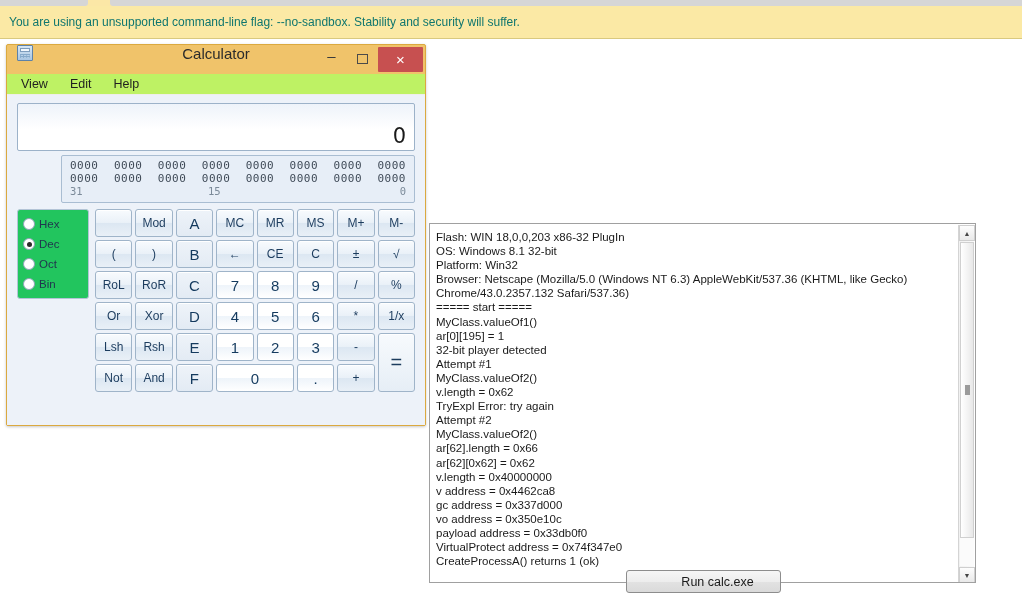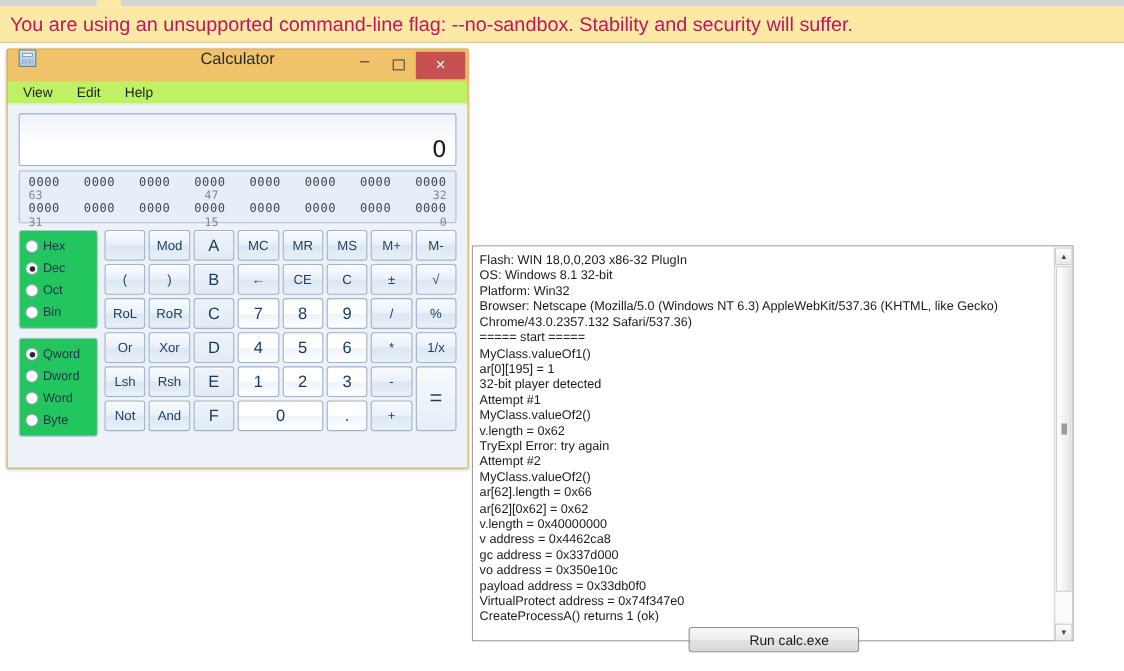--- a/index.html
+++ b/index.html
@@ -35,22 +35,22 @@
     position: absolute;
     left: 0; top: 6px;
     width: 1022px; height: 33px;
     background: #fbe9a5;
     border-bottom: 1px solid #d9c97f;
     box-sizing: border-box;
     display: flex;
     align-items: center;
   }
   #infobar .infobar-text {
-    font-size: 18px;
-    color: #be185d;
+    font-size: 12px;
+    color: #0f766e;
     padding-left: 9px;
     white-space: nowrap;
   }
 
   
   #calc-window {
     position: absolute;
     left: 6px; top: 44px;
     width: 420px; height: 382px;
     background: #f0c36a;
@@ -168,20 +168,21 @@
 
   #bitpanel {
     margin-top: 4px;
     height: 48px;
     background: #e7eef7;
     border: 1px solid #a9bdd2;
     border-radius: 2px;
     box-sizing: border-box;
     padding: 3px 5px 0 5px;
     position: relative;
+    margin-left: 44px;
   }
   .bitrow {
     display: flex;
     justify-content: space-between;
     font-family: "DejaVu Sans Mono", monospace;
     font-size: 11px;
     color: #3f4a57;
     letter-spacing: 0.5px;
     padding: 0 3px;
   }
@@ -397,25 +398,20 @@
       <div class="bitrow" id="bitrow-1">
           <span>0000</span>
           <span>0000</span>
           <span>0000</span>
           <span>0000</span>
           <span>0000</span>
           <span>0000</span>
           <span>0000</span>
           <span>0000</span>
         </div>
-      <div class="bitlabels">
-        <span class="lbl-left">63</span>
-        <span class="lbl-mid">47</span>
-        <span class="lbl-right">32</span>
-      </div>
       <div class="bitrow" id="bitrow-2">
           <span>0000</span>
           <span>0000</span>
           <span>0000</span>
           <span>0000</span>
           <span>0000</span>
           <span>0000</span>
           <span>0000</span>
           <span>0000</span>
         </div>
@@ -437,38 +433,20 @@
               <span class="radio-mark"></span>
               <span class="radio-label">Dec</span>
             </div>
             <div class="radio-row">
               <span class="radio-mark"></span>
               <span class="radio-label">Oct</span>
             </div>
             <div class="radio-row">
               <span class="radio-mark"></span>
               <span class="radio-label">Bin</span>
-            </div>
-          </div>
-        <div class="radio-group" id="word-group">
-            <div class="radio-row checked">
-              <span class="radio-mark"></span>
-              <span class="radio-label">Qword</span>
-            </div>
-            <div class="radio-row">
-              <span class="radio-mark"></span>
-              <span class="radio-label">Dword</span>
-            </div>
-            <div class="radio-row">
-              <span class="radio-mark"></span>
-              <span class="radio-label">Word</span>
-            </div>
-            <div class="radio-row">
-              <span class="radio-mark"></span>
-              <span class="radio-label">Byte</span>
             </div>
           </div>
       </div>
       <div id="keypad">
           <div class="key blank"></div>
           <div class="key">Mod</div>
           <div class="key hexletter num">A</div>
           <div class="key">MC</div>
           <div class="key">MR</div>
           <div class="key">MS</div>

